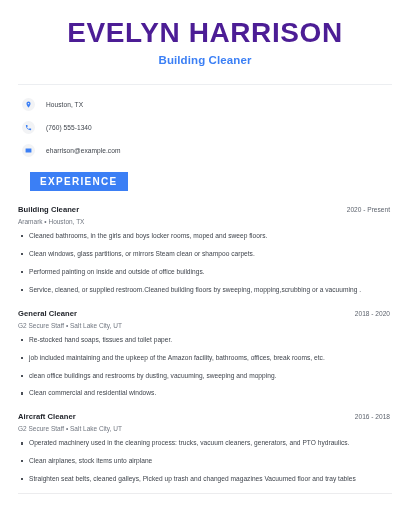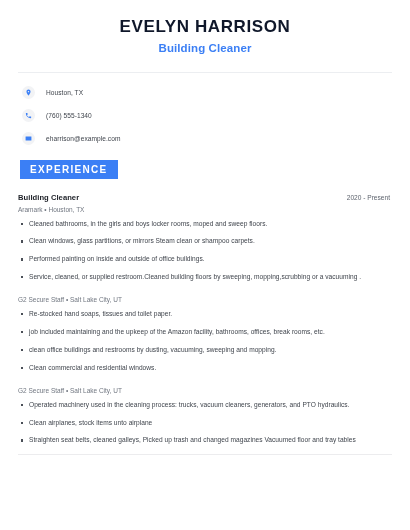--- a/index.html
+++ b/index.html
@@ -24,24 +24,24 @@
     position: relative;
   }
 
   
   .header {
     padding-top: 17px;
     text-align: center;
   }
 
   .name {
-    font-size: 17px;
+    font-size: 28px;
     font-weight: bold;
     letter-spacing: 0.6px;
-    color: #0f172a;
+    color: #4c1d95;
     line-height: 1.15;
   }
 
   .job-title {
     margin-top: 5px;
     font-size: 11.5px;
     font-weight: bold;
     color: #3b7ff5;
     letter-spacing: 0.1px;
   }
@@ -86,21 +86,21 @@
 
   
   .section-badge {
     display: inline-block;
     background: #3b7ff5;
     color: #ffffff;
     font-size: 10px;
     font-weight: bold;
     letter-spacing: 1.3px;
     padding: 4px 11px 4px 10px;
-    margin-left: 2px;
+    margin-left: 12px;
   }
 
   .experience-section { margin-top: 14px; }
 
   
   .job { margin-top: 14px; }
 
   .job-head {
     display: flex;
     justify-content: space-between;
@@ -217,31 +217,39 @@
       <ul class="bullets">
         <li>Cleaned bathrooms, in the girls and boys locker rooms, moped and sweep floors.</li>
         <li>Clean windows, glass partitions, or mirrors Steam clean or shampoo carpets.</li>
         <li>Performed painting on inside and outside of office buildings.</li>
         <li>Service, cleaned, or supplied restroom.Cleaned building floors by sweeping, mopping,scrubbing or a vacuuming .</li>
       </ul>
     </div>
 
     
     <div class="job">
+      <div class="job-head">
+        <span class="job-role">General Cleaner</span>
+        <span class="job-dates">2018 - 2020</span>
+      </div>
       <div class="job-meta">G2 Secure Staff • Salt Lake City, UT</div>
       <ul class="bullets">
         <li>Re-stocked hand soaps, tissues and toilet paper.</li>
         <li>job included maintaining and the upkeep of the Amazon facility, bathrooms, offices, break rooms, etc.</li>
         <li>clean office buildings and restrooms by dusting, vacuuming, sweeping and mopping.</li>
         <li>Clean commercial and residential windows.</li>
       </ul>
     </div>
 
     
     <div class="job">
+      <div class="job-head">
+        <span class="job-role">Aircraft Cleaner</span>
+        <span class="job-dates">2016 - 2018</span>
+      </div>
       <div class="job-meta">G2 Secure Staff • Salt Lake City, UT</div>
       <ul class="bullets">
         <li>Operated machinery used in the cleaning process: trucks, vacuum cleaners, generators, and PTO hydraulics.</li>
         <li>Clean airplanes, stock items unto airplane</li>
         <li>Straighten seat belts, cleaned galleys, Picked up trash and changed magazines Vacuumed floor and tray tables</li>
       </ul>
     </div>
   </div>
 
   <div class="section-divider"></div>

